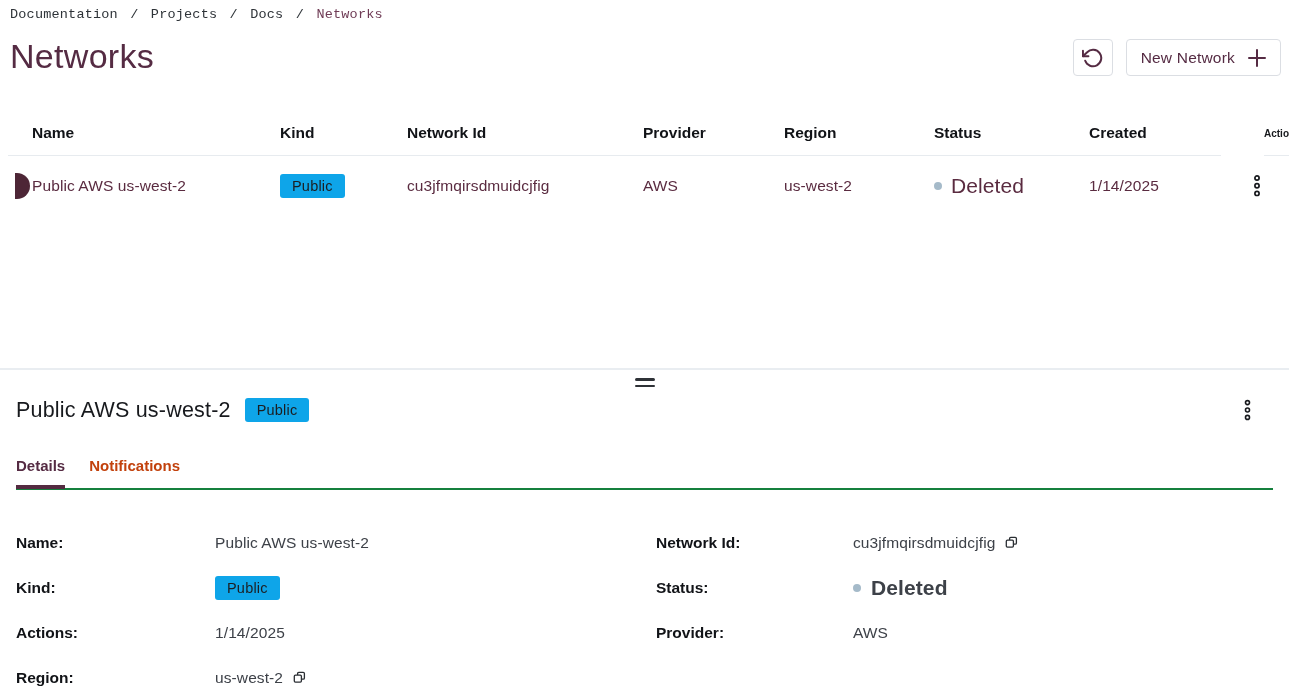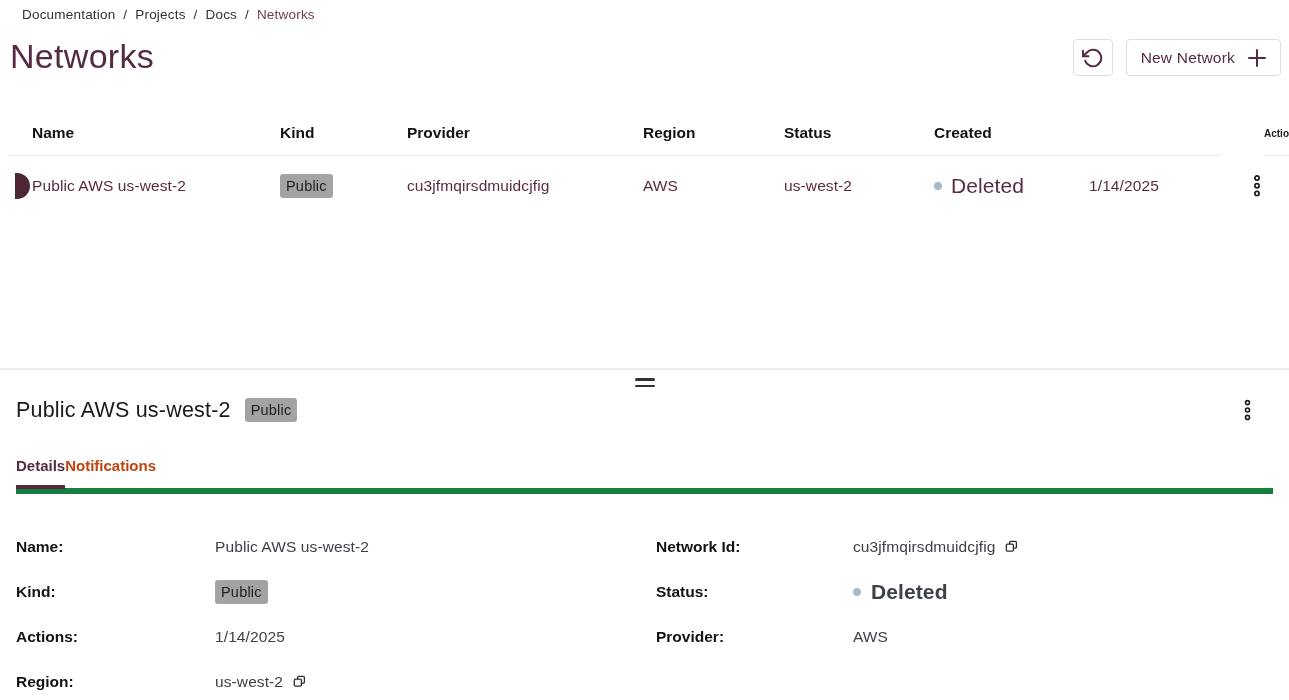--- a/index.html
+++ b/index.html
@@ -1,20 +1,20 @@
 <!DOCTYPE html>
 <html><head>
 <meta charset="utf-8">
 <style>
   * { margin:0; padding:0; box-sizing:border-box; }
   html,body { width:1289px; height:700px; background:#ffffff; overflow:hidden;
     font-family:"Liberation Sans", sans-serif; color:#17191d; }
 
   
-  .breadcrumb { padding:7px 0 0 22px; font-size:13.5px; letter-spacing:.2px; color:#2e3338; }
+  .breadcrumb { padding:7px 0 0 10px; font-size:13.5px; letter-spacing:.2px; color:#2e3338;font-family:Liberation Mono, monospace; }
   .breadcrumb .crumb { color:#2e3338; cursor:pointer; }
   .breadcrumb .sep { margin:0 4px; color:#2e3338; }
   .breadcrumb .current { color:#6f3b55; }
 
   
   .page-header { display:flex; justify-content:space-between; align-items:flex-start;
     margin-top:12px; padding:0 8px 0 10px; height:44px; }
   .page-title { font-size:34px; font-weight:400; line-height:44px; letter-spacing:.3px; color:#552b43; }
   .header-actions { display:flex; gap:13px; margin-top:5px; }
   .icon-btn { width:40px; height:37px; border:1px solid #dbdee3; border-radius:4px; background:#fff;
@@ -32,42 +32,42 @@
   .t-head { height:45px;gap:40px; }
   .t-head .t-main, .t-head .t-actions { border-bottom:1px solid #e7ebef; height:45px; }
   .t-head .cell { font-weight:700; font-size:15.5px; color:#111317; }
   .t-head .t-actions { justify-content:flex-start; font-weight:700; font-size:10px; }
   .t-row { height:60px; position:relative; cursor:pointer; }
   .t-row .t-main, .t-row .t-actions { height:60px; }
   .t-row .cell { font-size:15.5px; color:#5a2b40; letter-spacing:.1px; }
   .row-indicator { position:absolute; left:7px; top:17px; width:15px; height:26px;
     background:#4d2636; border-radius:0 13px 13px 0; }
 
-  .badge { display:inline-block; background:#a3a3a3; color:#1c1e21; font-size:14.5px;
-    padding:4px 6px; border-radius:3px; letter-spacing:.2px; }
+  .badge { display:inline-block; background:#0ea5e9; color:#1c1e21; font-size:14.5px;
+    padding:4px 12px; border-radius:3px; letter-spacing:.2px; }
 
   .status { display:flex; align-items:center; gap:9px; color:#a5bac9; }
   .status .dot { width:8px; height:8px; border-radius:50%; background:#a5bac9; flex:0 0 auto; }
   .status .txt { font-size:21px; }
   .status.bold .txt { font-weight:700; }
 
   .kebab { background:none; border:none; cursor:pointer; padding:4px 6px; display:flex; align-items:center; }
 
   
   .drawer { position:absolute; left:0; right:0; top:368px; bottom:0; background:#fff;
     border-top:2px solid #e9edf1; }
   .drag-handle { width:26px; margin:8px auto 0; cursor:grab; }
   .drag-handle .bar { height:2.5px; background:#2f3237; border-radius:2px; margin:0 auto 4px; width:20px; }
   .drawer-header { display:flex; align-items:center; margin-top:8px; padding:0 16px; height:30px; }
   .drawer-title { font-size:21.5px; font-weight:500; color:#17191d; letter-spacing:.2px; }
   .drawer-header .badge { margin-left:14px; }
   .drawer-header .spacer { flex:1; }
   .drawer-kebab { margin-right:15px; }
 
-  .tabs { display:flex; margin:32px 16px 18px; border-bottom:6px solid #15803d; }
+  .tabs { display:flex; gap:24px; margin:32px 16px 18px; border-bottom:2px solid #15803d; }
   .tab { font-size:15px; font-weight:700; padding-bottom:11px; cursor:pointer; color:#c2410c; }
   .tab.active { color:#552b43; border-bottom:4px solid #542b41; margin-bottom:-1px; }
 
   .details { display:grid; grid-template-columns:640px 1fr; margin-top:30px; padding:0 16px; }
   .d-col { display:grid; grid-auto-rows:45px; }
   .d-row { display:grid; grid-template-columns:171px 1fr; align-items:center;gap:28px; }
   .d-col.right .d-row { grid-template-columns:169px 1fr; }
   .d-label { font-weight:700; font-size:15.5px; color:#111317; }
   .d-value { font-size:15.5px; color:#3d4148; letter-spacing:.1px; display:flex; align-items:center; gap:10px; }
   .copy-btn { background:none; border:none; padding:0; cursor:pointer; display:flex; align-items:center; }
@@ -107,20 +107,21 @@
       </span>
     </button>
   </div>
 </div>
 
 <div class="table">
   <div class="t-line t-head">
     <div class="t-main">
       <div class="cell">Name</div>
       <div class="cell">Kind</div>
+      <div class="cell">Network Id</div>
       <div class="cell">Provider</div>
       <div class="cell">Region</div>
       <div class="cell">Status</div>
       <div class="cell">Created</div>
     </div>
     <div class="t-actions">Actions</div>
   </div>
 
   <div class="t-line t-row">
     <span class="row-indicator"></span>

